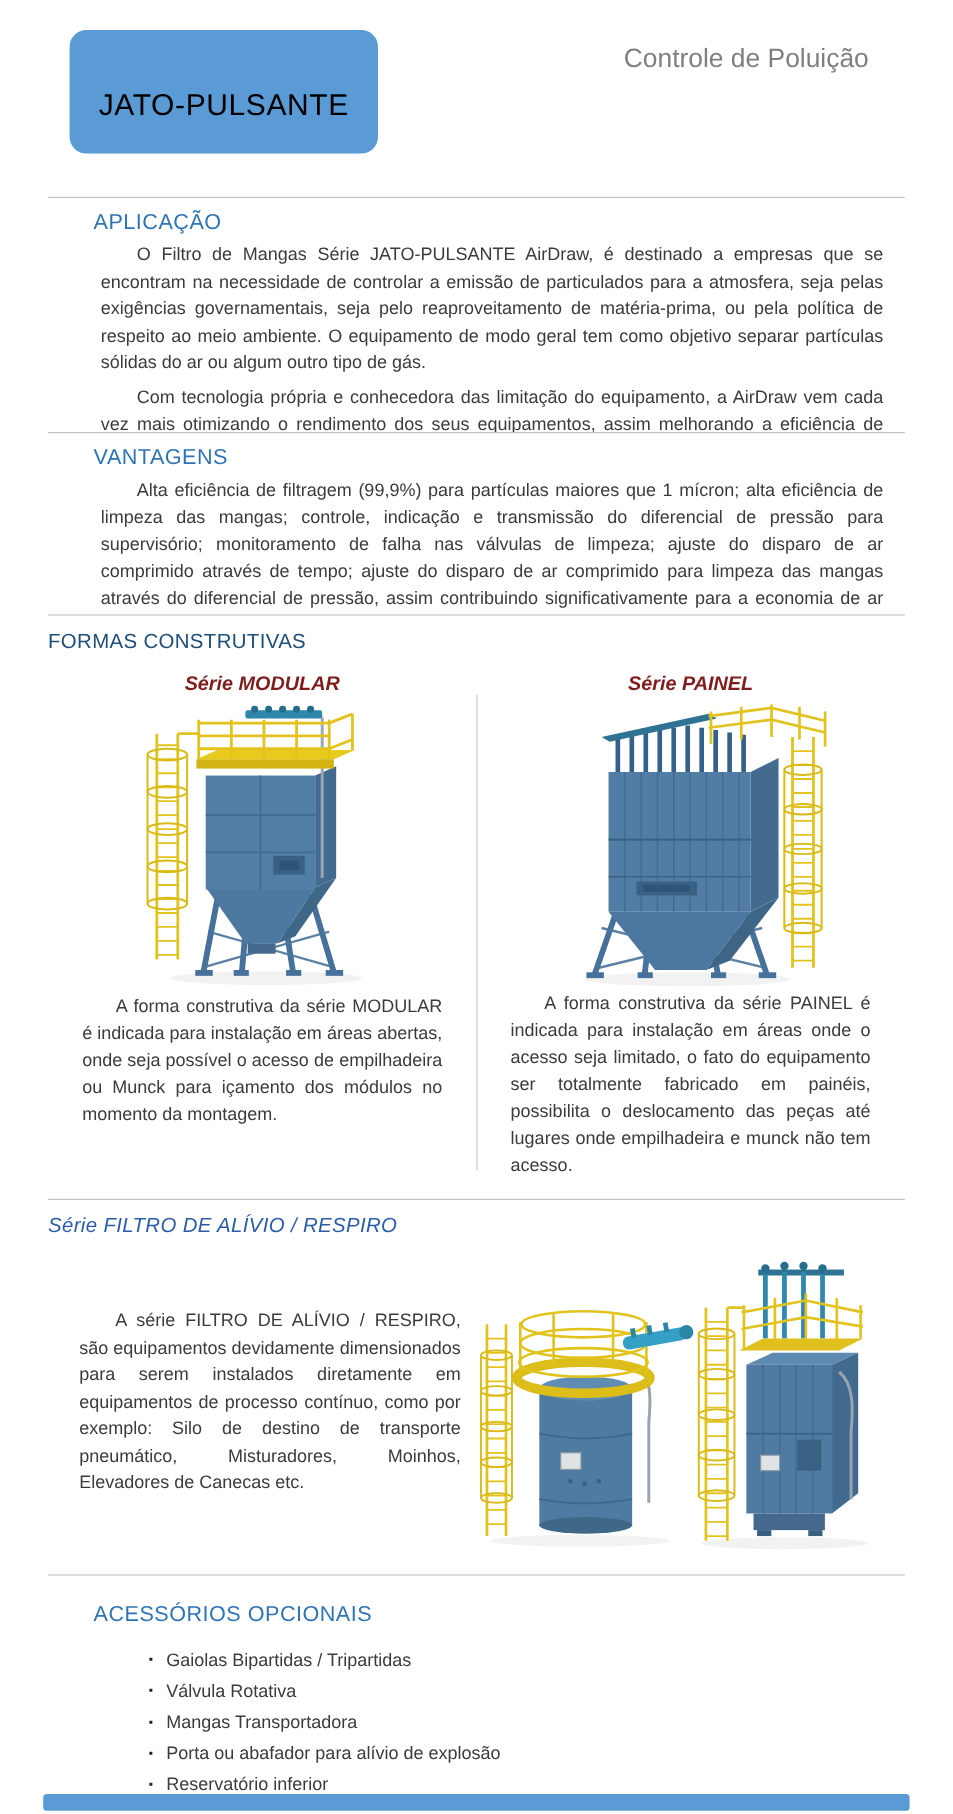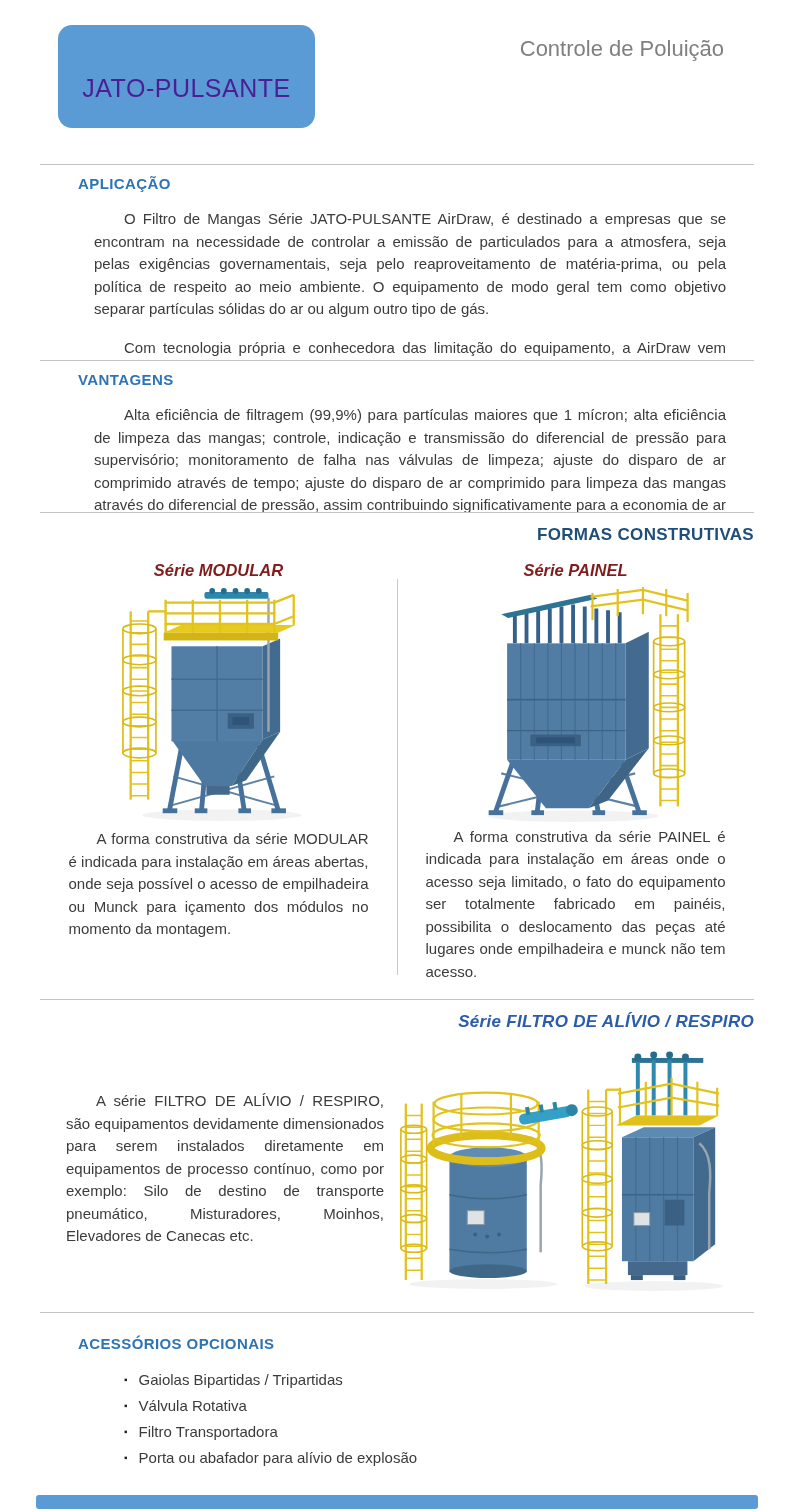--- a/index.html
+++ b/index.html
@@ -2,37 +2,37 @@
 <html><head>
 <meta charset="utf-8">
 <style>
   html,body{margin:0;padding:0;background:#fff;}
   body{width:794px;height:1512px;position:relative;font-family:"Liberation Sans",sans-serif;color:#3b3b3b;overflow:hidden;}
 
   
   .page-header{position:relative;height:164px;}
   .badge{position:absolute;left:58px;top:25px;width:257px;height:103px;background:#5b9bd5;
          border-radius:14px;display:flex;align-items:center;justify-content:center;}
-  .badge span{color:#4c1d95;font-size:25px;letter-spacing:.5px;margin-top:24px;}
+  .badge span{color:#000000;font-size:25px;letter-spacing:.5px;margin-top:24px;}
   .category-title{position:absolute;right:70px;top:36px;font-size:22px;color:#7f7f7f;}
 
   
   .sec{margin:0 40px;border-top:1px solid #c3c3c3;box-sizing:border-box;overflow:hidden;}
   .sec-inner{padding:10px 12px 0 38px;}
-  h2.sec-title{margin:0 0 5px 0;font-size:15px;font-weight:700;color:#2e74b5;letter-spacing:.4px;}
-  p.body-text{margin:16px;font-size:15px;line-height:22.5px;text-align:justify;text-indent:30px;}
+  h2.sec-title{margin:0 0 5px 0;font-size:18px;font-weight:400;color:#2e74b5;letter-spacing:.4px;}
+  p.body-text{margin:6px;font-size:15px;line-height:22.5px;text-align:justify;text-indent:30px;}
 
   #sec-aplicacao{height:196px;}
   #sec-vantagens{height:152px;}
   #sec-formas{height:487px;}
   #sec-alivio{height:313px;}
   #sec-acessorios{height:182px;}
 
   
-  .center-title{margin:12px 0 0 0;text-align:right;font-size:17px;font-weight:700;color:#1f4e79;letter-spacing:.3px;}
+  .center-title{margin:12px 0 0 0;text-align:left;font-size:17px;font-weight:400;color:#1f4e79;letter-spacing:.3px;}
   .columns{position:relative;display:flex;height:438px;}
   .columns .vrule{position:absolute;left:50%;top:34px;bottom:8px;width:1px;background:#c9c9c9;}
   .col{width:50%;box-sizing:border-box;display:flex;flex-direction:column;align-items:center;}
   .serie-title{margin:16px 0 2px 0;font-size:16.5px;font-weight:700;font-style:italic;color:#7f1d1d;text-align:center;}
   .img-box{height:246px;display:flex;align-items:center;justify-content:center;}
   .col-desc{width:300px;margin:0;font-size:15px;line-height:22.5px;text-align:justify;text-indent:28px;}
 
   
   .alivio-row{display:flex;margin-top:4px;}
   .alivio-text{width:332px;margin:54px 0 0 26px;font-size:15px;line-height:22.5px;text-align:justify;text-indent:30px;}
@@ -336,19 +336,20 @@
     </div>
   </div>
 </div>
 
 <div class="sec" id="sec-acessorios">
   <div class="sec-inner" style="padding-top:22px;">
     <h2 class="sec-title">ACESSÓRIOS OPCIONAIS</h2>
     <ul class="opt-list">
       <li><span class="bullet">▪</span><span>Gaiolas Bipartidas / Tripartidas</span></li>
       <li><span class="bullet">▪</span><span>Válvula Rotativa</span></li>
-      <li><span class="bullet">▪</span><span>Filtro Transportadora</span></li>
+      <li><span class="bullet">▪</span><span>Mangas Transportadora</span></li>
       <li><span class="bullet">▪</span><span>Porta ou abafador para alívio de explosão</span></li>
+      <li><span class="bullet">▪</span><span>Reservatório inferior</span></li>
     </ul>
   </div>
 </div>
 
 <div class="footer-bar"></div>
 
 </body></html>

